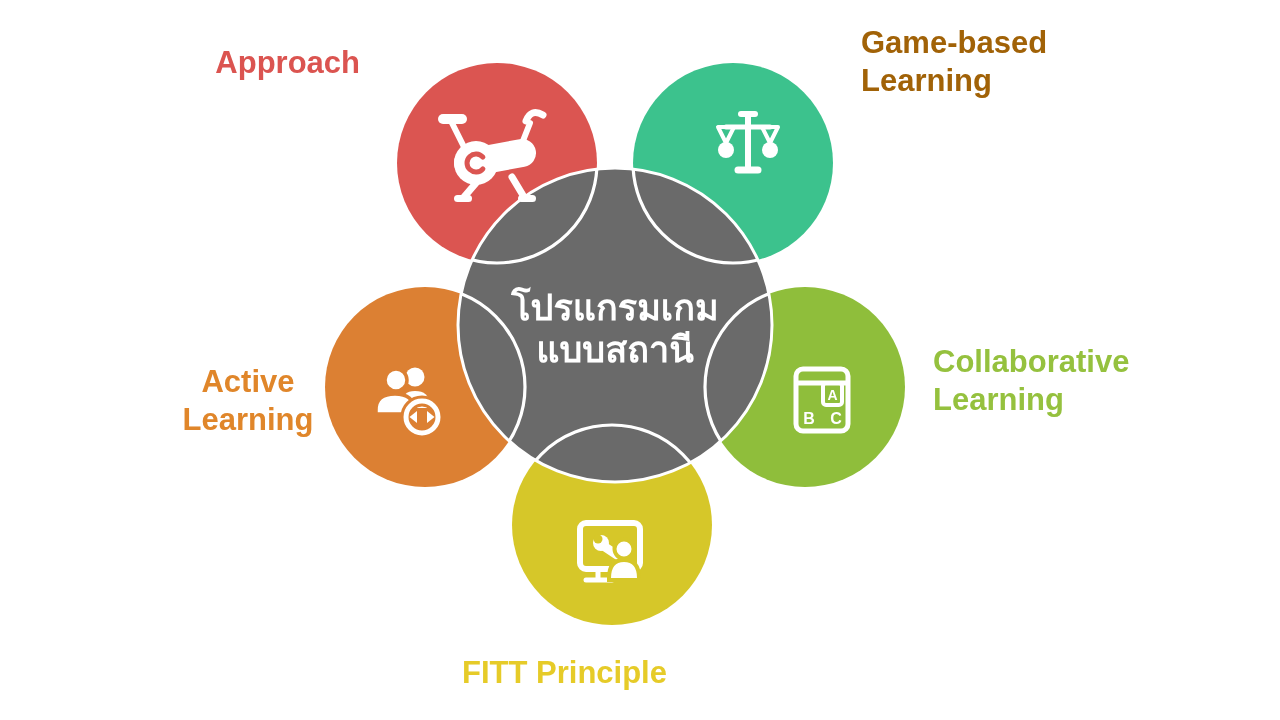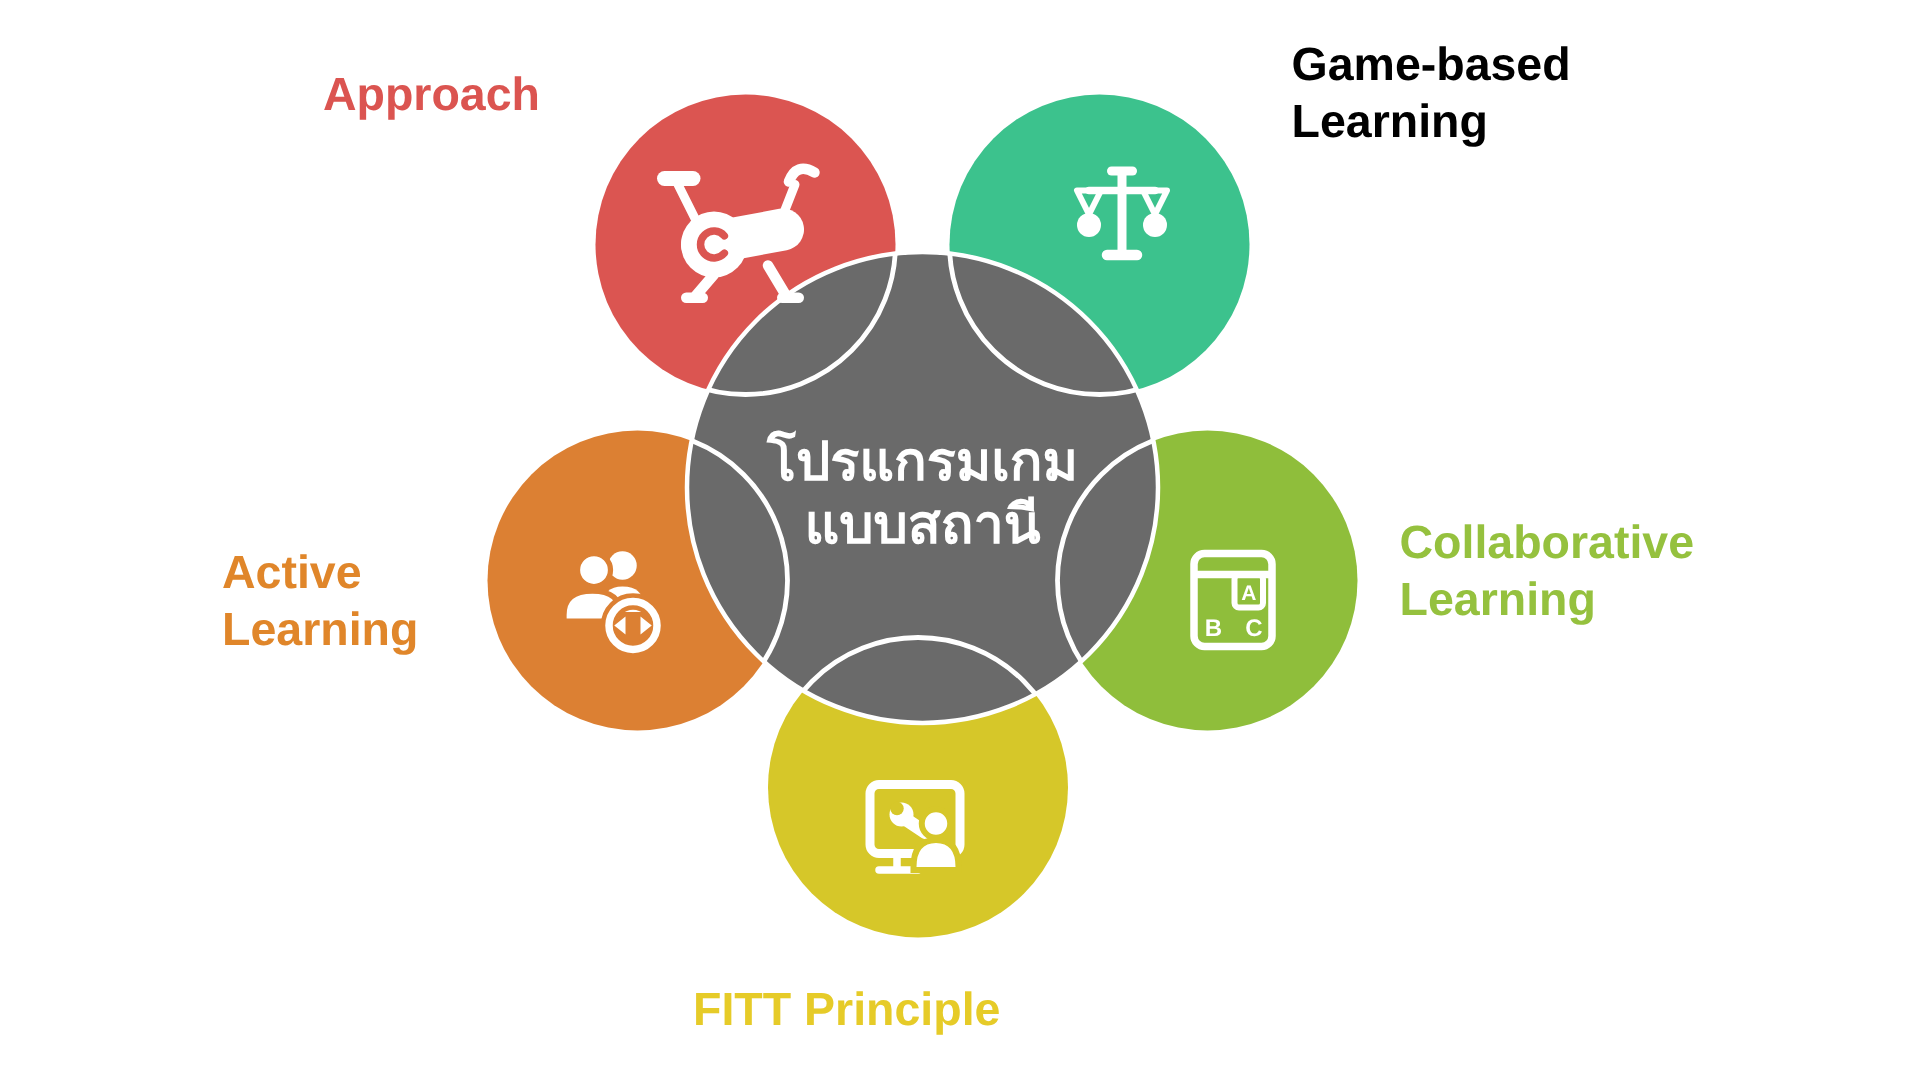--- a/index.html
+++ b/index.html
@@ -6,21 +6,21 @@
   .stage{
     position:relative;width:1280px;height:720px;background:#FFFFFF;
     overflow:hidden;font-family:"Liberation Sans", sans-serif;
   }
   .stage svg{position:absolute;left:0;top:0;}
   .center-text{font-family:"Liberation Sans", sans-serif;font-weight:bold;font-size:36px;fill:#FFFFFF;text-anchor:middle;}
   .icon-letter{font-family:"Liberation Sans", sans-serif;font-weight:bold;fill:#FFFFFF;text-anchor:middle;}
   .label{position:absolute;font-weight:bold;font-size:31px;line-height:38px;letter-spacing:0px;}
   .lbl-holistic{right:920px;top:44px;text-align:right;}
   .lbl-game{left:861px;top:24px;text-align:left;}
-  .lbl-active{left:148px;top:363px;width:200px;}
+  .lbl-active{left:148px;top:363px;width:200px;text-align:center;}
   .lbl-collab{left:933px;top:343px;text-align:left;}
   .lbl-fitt{left:462px;top:654px;width:300px;}
 </style>
 </head>
 <body>
 
 <div class="stage">
 
   <svg width="1280" height="720" viewBox="0 0 1280 720">
     <defs>
@@ -102,21 +102,21 @@
     </g>
 
     <text class="center-text" x="615" y="320">โปรแกรมเกม</text>
     <text class="center-text" x="615" y="362">แบบสถานี</text>
   </svg>
 
   <div class="label lbl-holistic" style="color: rgb(219, 84, 80);">
     <div>Approach</div>
   </div>
 
-  <div class="label lbl-game" style="color: #000000;">
+  <div class="label lbl-game" style="color: #a16207;">
     <div>Game-based</div>
     <div>Learning</div>
   </div>
 
   <div class="label lbl-active" style="color: rgb(224, 134, 42);">
     <div>Active</div>
     <div>Learning</div>
   </div>
 
   <div class="label lbl-collab" style="color: rgb(149, 193, 62);">

